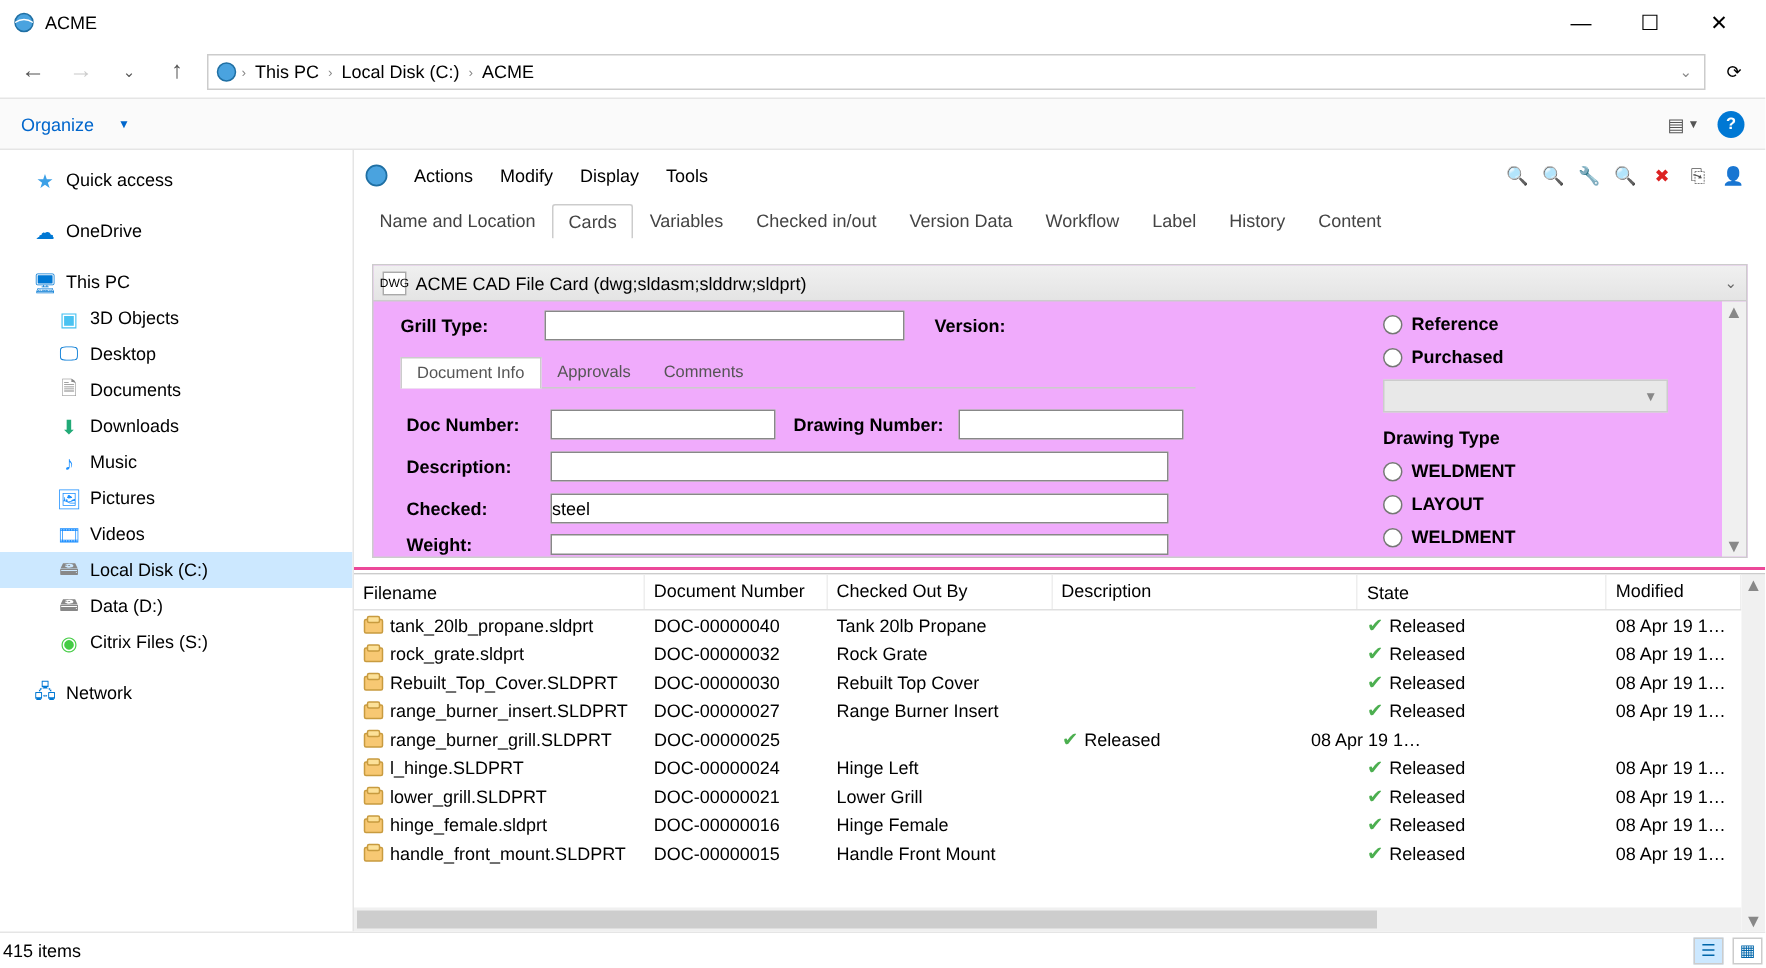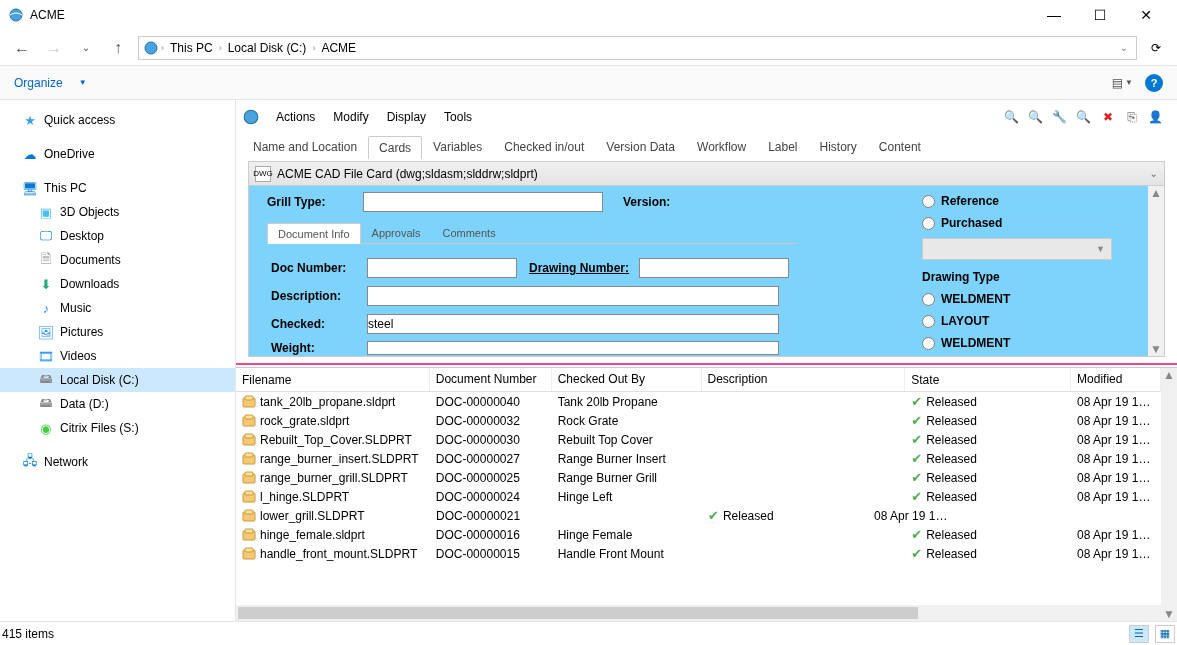--- a/index.html
+++ b/index.html
@@ -31,40 +31,40 @@
 .content-top { border-bottom: 2px solid #ec4899; padding: 4px 6px 0 6px; }
 .menu-row { display: flex; align-items: center; height: 26px; gap: 2px; }
 .menu-icon { width: 18px; height: 18px; margin-right: 6px; }
 .menu-item { padding: 2px 8px; }
 .menu-spacer { flex: 1; }
 .tool-icons { display: flex; gap: 6px; padding-right: 6px; }
 .tool-icons span { width: 18px; height: 18px; display: flex; align-items: center; justify-content: center; }
 .tabs-row { display: flex; align-items: flex-end; height: 26px; gap: 0; margin-top: 2px; }
 .tab { padding: 4px 10px; border: 1px solid transparent; border-bottom: none; color: #444; }
 .tab.active { border-color: #ccc; background: #fff; border-top-left-radius: 2px; border-top-right-radius: 2px; position: relative; top: 1px; }
-.card-panel { border: 1px solid #ccc; margin: 3px 6px 6px 6px; background: #7dd3fc; }
+.card-panel { border: 1px solid #ccc; margin: 18px 6px 6px 6px; background: #f0abfc; }
 .card-header { height: 24px; background: linear-gradient(#f0f0f0,#e4e4e4); border-bottom: 1px solid #ccc; display: flex; align-items: center; padding: 0 6px; gap: 6px; }
 .card-header .dd { margin-left: auto; color: #666; font-size: 10px; }
 .card-body { display: flex; padding: 0; height: 170px; position: relative; }
 .card-scroll { width: 16px; background: #f0f0f0; position: absolute; right: 0; top: 0; bottom: 0; display:flex; flex-direction:column; justify-content:space-between; align-items:center; font-size:9px; color:#888;}
 .card-left { flex: 1; padding: 4px 8px 0 18px; }
 .card-right { width: 250px; padding: 4px 18px 0 8px; }
 .inline-row { display: flex; align-items: center; height: 24px; gap: 6px; }
 .inline-row label { font-weight: bold; width: 90px; }
 .inline-row input[type=text] { height: 20px; border: 1px solid #888; padding: 0 3px; }
 .grilltype-input { width: 240px; }
 .version-lbl { margin-left: 14px; font-weight: bold; }
 .card-subtabs { margin-top: 8px; display: flex; border-bottom: 1px solid #ccc; }
 .subtab { padding: 4px 10px; border: 1px solid transparent; border-bottom: none; color: #555; font-size: 11px; }
 .subtab.active { border-color: #ccc; background: #fff; position: relative; top: 1px; }
 .form-grid { padding: 10px 4px; }
 .form-row { display: flex; align-items: center; height: 28px; }
 .form-row label { width: 96px; font-weight: bold; }
 .form-row .short { width: 150px; height: 20px; border: 1px solid #888; }
-.form-row .mid-lbl { width: 110px; font-weight: bold; margin-left: 12px; text-decoration: underline; }
+.form-row .mid-lbl { width: 110px; font-weight: bold; margin-left: 12px; }
 .form-row .long { flex: 1; height: 20px; border: 1px solid #888; max-width: 412px;}
 .rad-row { display: flex; align-items: center; height: 22px; gap: 6px; }
 .rad-row input { margin: 0; }
 .rad-row label { font-weight: bold; }
 .rad-group-title { font-weight: bold; margin: 10px 0 4px 0; }
 .grey-select { width: 190px; height: 22px; background: #e8e8e8; border: 1px solid #ccc; margin-top: 4px; }
 .file-list { flex: 1; display: flex; flex-direction: column; border-top: 1px solid #ccc; margin-top: 2px; overflow: hidden; }
 .fl-header { display: flex; background: #fff; border-bottom: 1px solid #e0e0e0; height: 24px; flex-shrink: 0; }
 .fl-header .col { padding: 4px 6px; border-right: 1px solid #eee; }
 .fl-body { flex: 1; overflow: hidden; }
@@ -386,21 +386,20 @@
               </div>
               <div class="fl-row">
                 <div class="col c-name">
                   <svg class="sw-solid-icon" viewBox="0 0 14 14">
                     <rect x="1" y="3" width="12" height="9" rx="1" fill="#f7c873" stroke="#c89b3f"></rect>
                     <rect x="3" y="1" width="8" height="4" rx="1" fill="#fce199" stroke="#c89b3f"></rect>
                   </svg>
                   <span>range_burner_grill.SLDPRT</span>
                 </div>
                 <div class="col c-doc">DOC-00000025</div>
-                <div class="col c-desc">Range Burner Grill</div>
                 <div class="col c-chk"></div>
                 <div class="col c-state">
                   <span class="check-icon">✔</span>
                   <span>Released</span>
                 </div>
                 <div class="col c-mod">08 Apr 19 15:2.</div>
               </div>
               <div class="fl-row">
                 <div class="col c-name">
                   <svg class="sw-solid-icon" viewBox="0 0 14 14">
@@ -420,20 +419,21 @@
               </div>
               <div class="fl-row">
                 <div class="col c-name">
                   <svg class="sw-solid-icon" viewBox="0 0 14 14">
                     <rect x="1" y="3" width="12" height="9" rx="1" fill="#f7c873" stroke="#c89b3f"></rect>
                     <rect x="3" y="1" width="8" height="4" rx="1" fill="#fce199" stroke="#c89b3f"></rect>
                   </svg>
                   <span>lower_grill.SLDPRT</span>
                 </div>
                 <div class="col c-doc">DOC-00000021</div>
+                <div class="col c-desc">Lower Grill</div>
                 <div class="col c-chk"></div>
                 <div class="col c-state">
                   <span class="check-icon">✔</span>
                   <span>Released</span>
                 </div>
                 <div class="col c-mod">08 Apr 19 15:2.</div>
               </div>
               <div class="fl-row">
                 <div class="col c-name">
                   <svg class="sw-solid-icon" viewBox="0 0 14 14">

